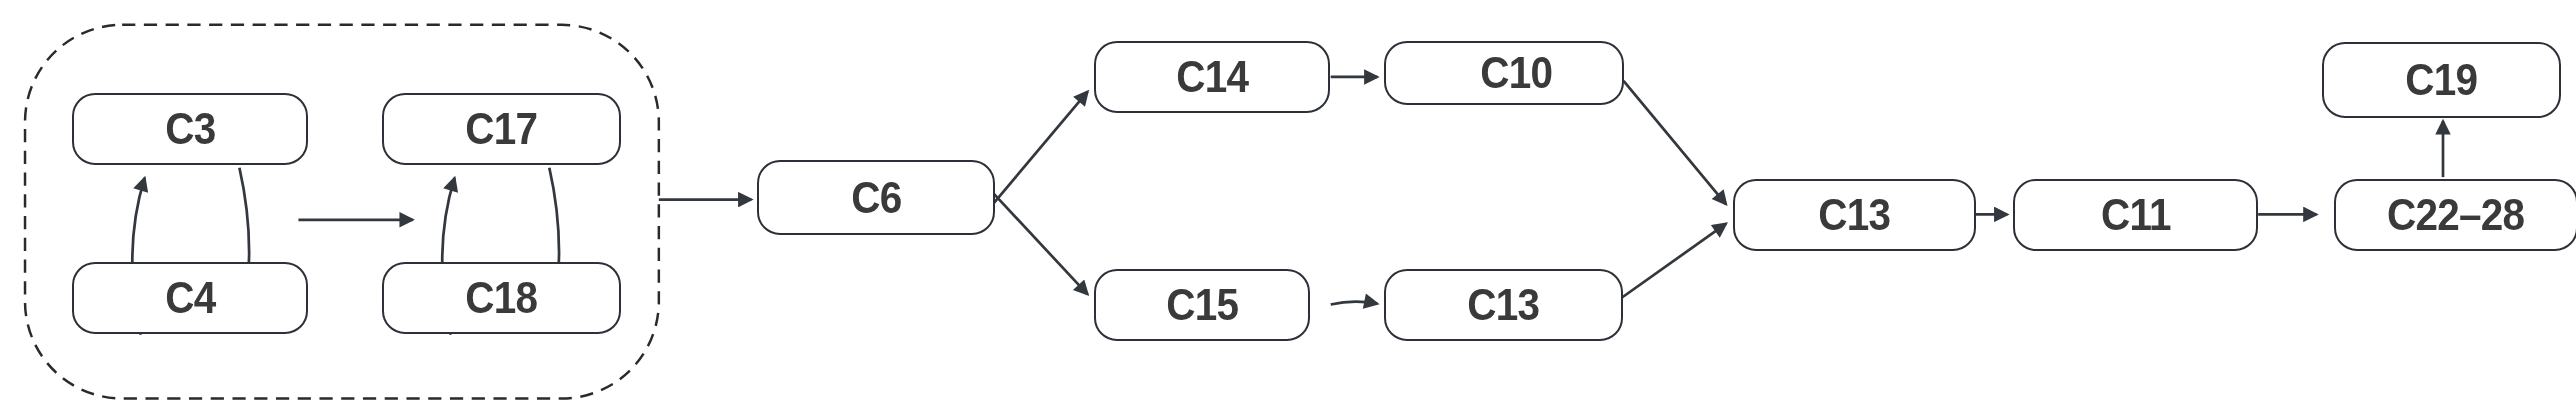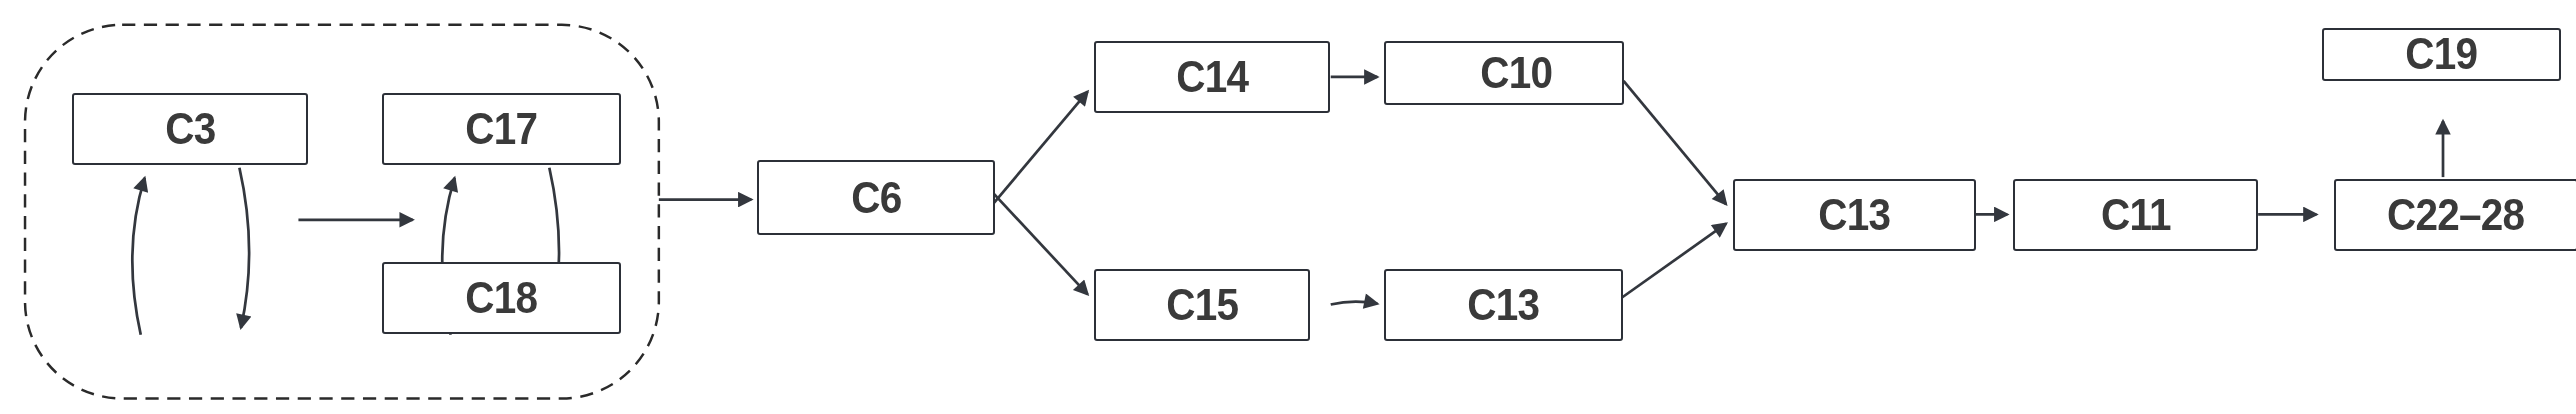--- a/index.html
+++ b/index.html
@@ -14,21 +14,21 @@
   .edges-layer {
     position: absolute;
     left: 0; top: 0;
     width: 2576px; height: 414px;
   }
   .node {
     position: absolute;
     box-sizing: border-box;
     background: #ffffff;
     border: 2.7px solid #2c3038;
-    border-radius: 3px;
+    border-radius: 23px;
     display: flex;
     align-items: center;
     justify-content: center;
   }
   .node-label {
     font-weight: bold;
     font-size: 44px;
     letter-spacing: -0.8px;
     color: #3a3a3a;
     white-space: nowrap;
@@ -75,20 +75,23 @@
 
     <path d="M 3144 228 L 3144 156" fill="none" stroke="#33373e" stroke-width="3.5" marker-end="url(#arrow)"></path>
   </svg>
 
   <div class="node" style="left:72px; top:93px; width:236px; height:72px;">
     <span class="node-label">C3</span>
   </div>
   <div class="node" style="left:382px; top:93px; width:239px; height:72px;">
     <span class="node-label">C17</span>
   </div>
+  <div class="node" style="left:72px; top:262px; width:236px; height:72px;">
+    <span class="node-label">C4</span>
+  </div>
   <div class="node" style="left:382px; top:262px; width:239px; height:72px;">
     <span class="node-label">C18</span>
   </div>
 
   <div class="node" style="left:757px; top:160px; width:238px; height:75px;">
     <span class="node-label">C6</span>
   </div>
   <div class="node" style="left:1094px; top:41px; width:236px; height:72px;">
     <span class="node-label">C14</span>
   </div>
@@ -103,18 +106,18 @@
   </div>
   <div class="node" style="left:1733px; top:179px; width:243px; height:72px;">
     <span class="node-label">C13</span>
   </div>
   <div class="node" style="left:2013px; top:179px; width:245px; height:72px;">
     <span class="node-label">C11</span>
   </div>
   <div class="node" style="left:2323px; top:179px; width:244px; height:72px;margin-left:11px;">
     <span class="node-label">C22–28</span>
   </div>
-  <div class="node" style="left:2322px; top:28px; width:239px; height:53px;align-items:flex-end;">
+  <div class="node" style="left:2322px; top:42px; width:239px; height:76px;">
     <span class="node-label">C19</span>
   </div>
 
 </div>
 
 
 </body></html>

